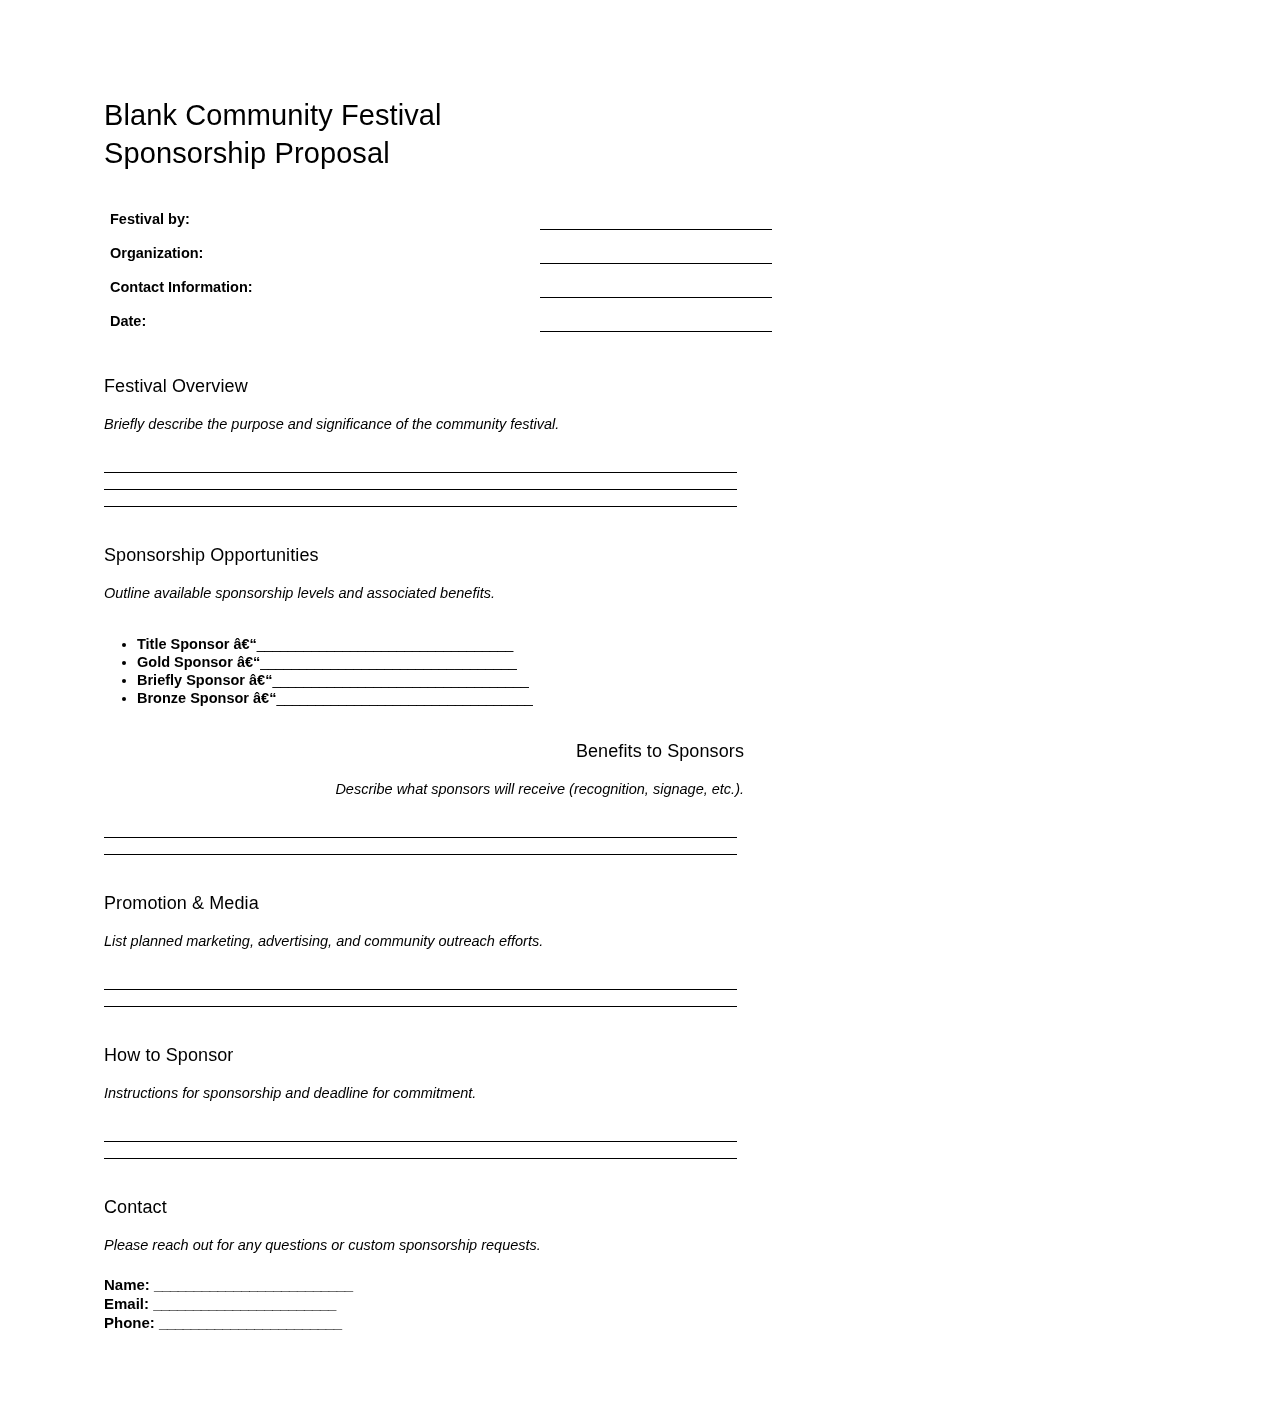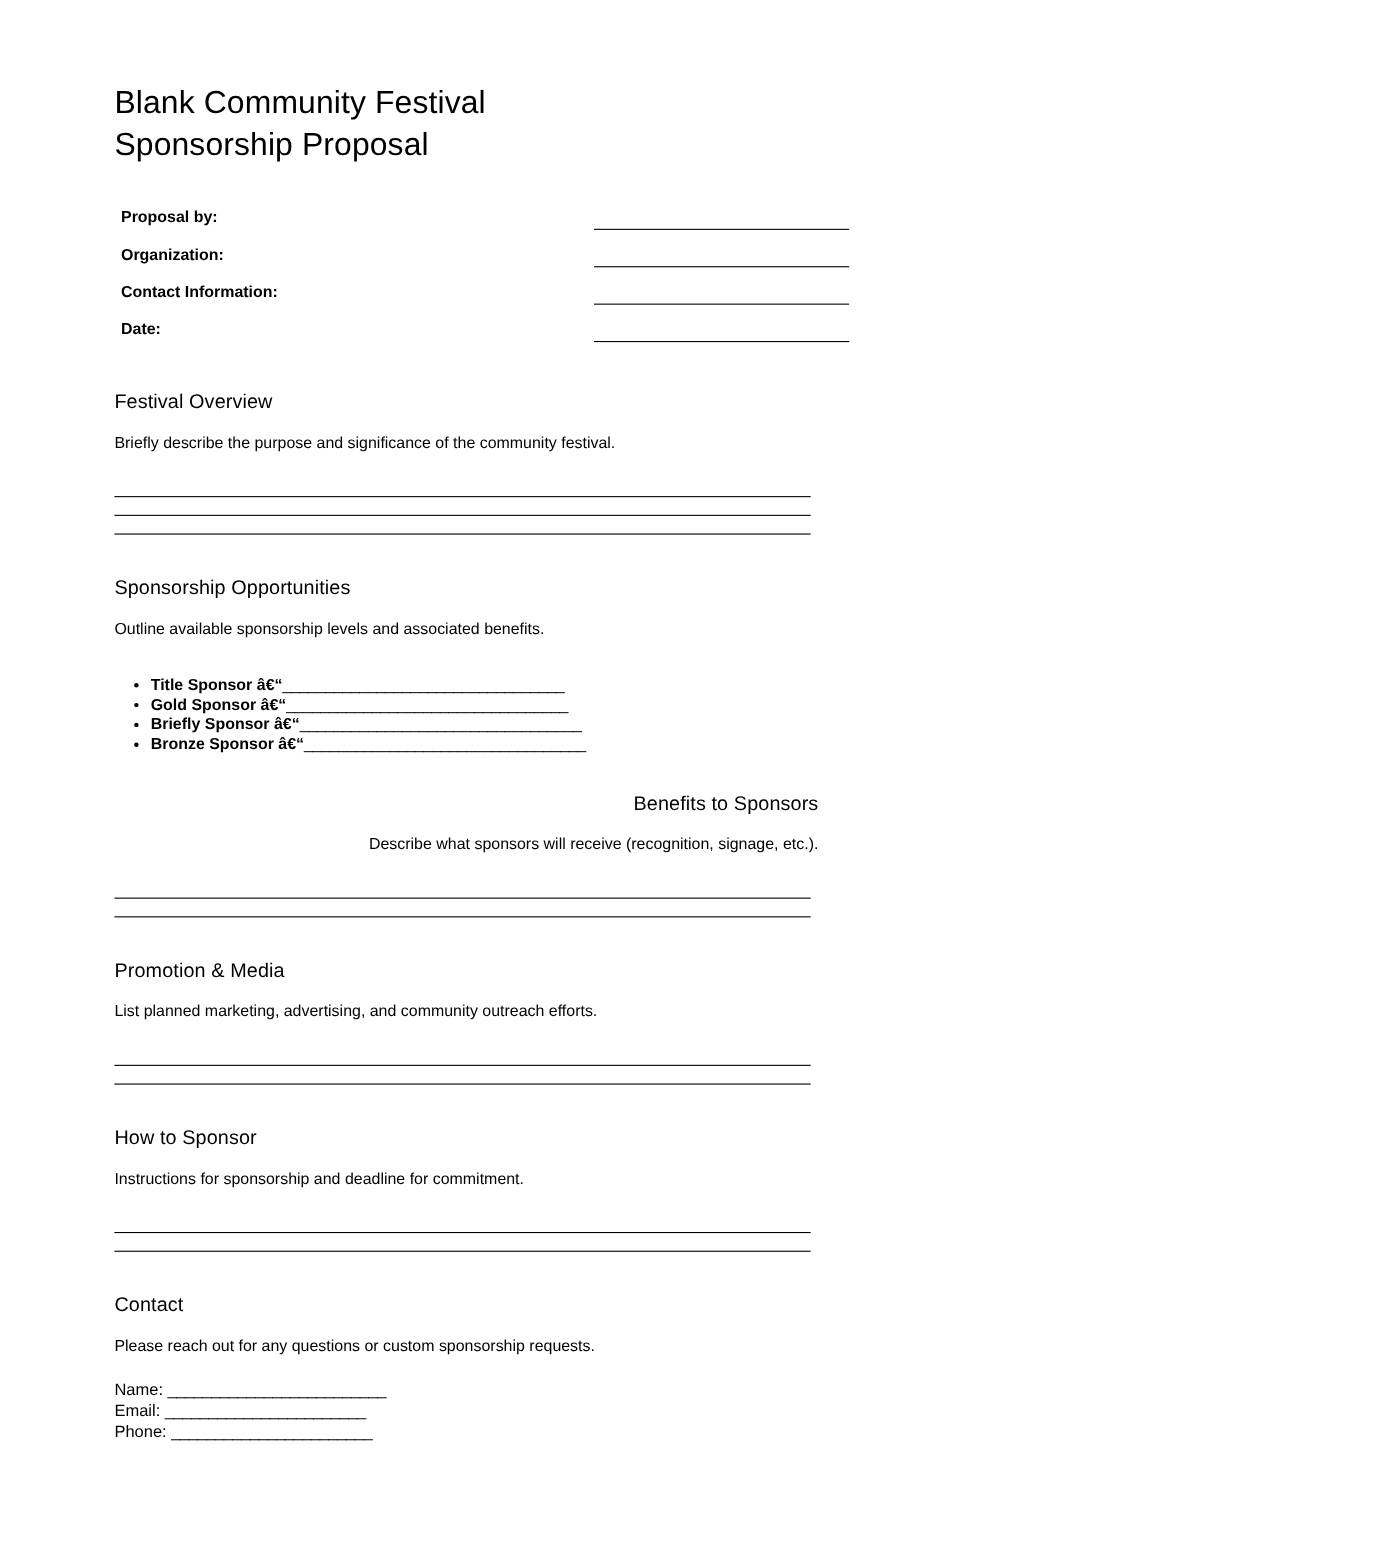--- a/index.html
+++ b/index.html
@@ -17,21 +17,21 @@
   .page {
     position: relative;
     width: 1263px;
     height: 1418px;
     background: #ffffff;
     overflow: hidden;
   }
   .content {
     position: absolute;
     left: 104px;
-    top: 75px;
+    top: 96px;
     width: 640px;
   }
 
   
   .doc-title {
     font-size: 29px;
     line-height: 38px;
     font-weight: 400;
     letter-spacing: 0.1px;
     margin: 0 0 0 0;
@@ -73,20 +73,21 @@
   .section-heading {
     font-size: 18px;
     line-height: 28px;
     font-weight: 400;
     margin: 0;
     letter-spacing: 0.1px;
   }
   .section-desc {
     font-size: 14.5px;
     line-height: 20px;
+    font-style: italic;
     margin: 14px 0 0 0;
   }
 
   
   .rules { margin-top: 22px; }
   .rule-line {
     width: 633px;
     border-bottom: 1.6px solid #000000;
     height: 16px;
   }
@@ -107,36 +108,37 @@
     font-weight: normal;
     letter-spacing: -0.3px;
   }
 
   
   .contact-fields { margin-top: 20px; }
   .contact-field {
     font-size: 15px;
     line-height: 19px;
     white-space: nowrap;
+    font-weight: bold;
   }
   .contact-field .field-blank { letter-spacing: -0.4px; }
 </style>
 </head>
 <body>
 
 <div class="page">
   <div class="content">
 
     <h1 class="doc-title">Blank Community Festival
 Sponsorship Proposal</h1>
 
     <table class="meta-table">
       <tbody>
         <tr>
-          <td class="meta-label">Proposal by:</td>
+          <td class="meta-label">Festival by:</td>
           <td class="meta-value">
             <span class="meta-rule"></span>
           </td>
         </tr>
         <tr>
           <td class="meta-label">Organization:</td>
           <td class="meta-value">
             <span class="meta-rule"></span>
           </td>
         </tr>

